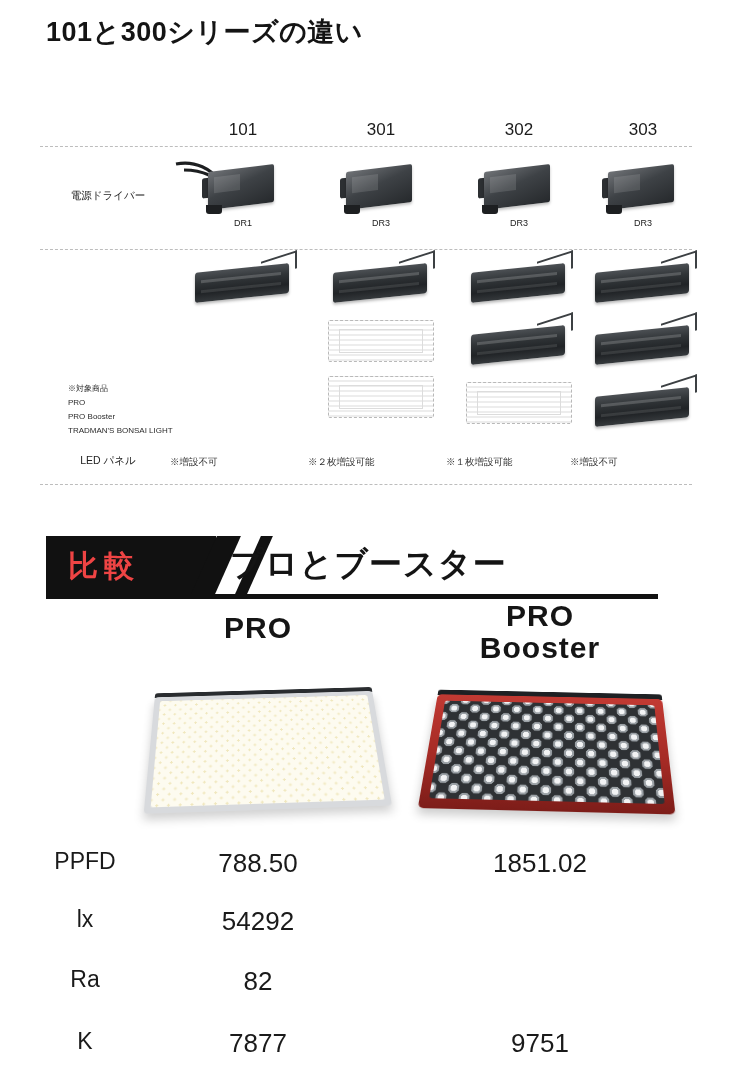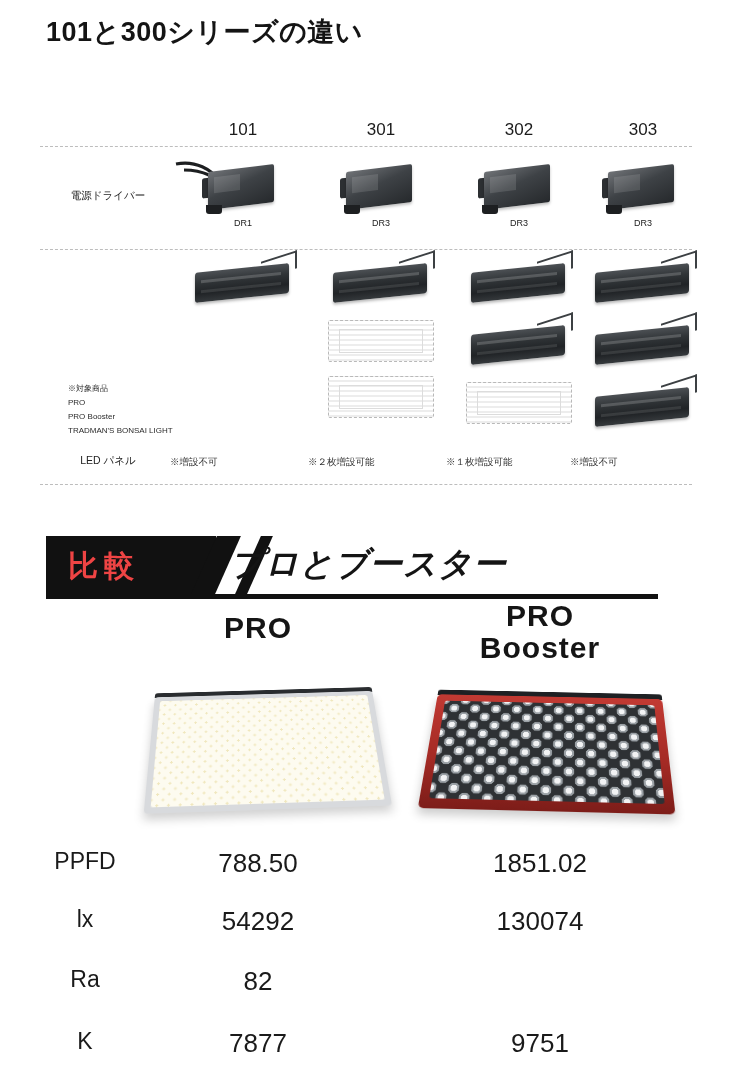--- a/index.html
+++ b/index.html
@@ -269,21 +269,20 @@
   }
   .banner-title {
     position: absolute;
     left: 184px;
     top: 6px;
     font-size: 33px;
     font-weight: bold;
     letter-spacing: 1px;
     color: #141414;
     white-space: nowrap;
-    font-style: italic;
   }
   .banner-rule {
     position: absolute;
     left: 0;
     top: 58px;
     width: 612px;
     height: 5px;
     background: #111111;
   }
 
@@ -543,21 +542,20 @@
 </div>
 
 <div class="spec-row" style="top:848px">
   <div class="spec-key">PPFD</div>
   <div class="spec-val c1">788.50</div>
   <div class="spec-val c2">1851.02</div>
 </div>
 <div class="spec-row" style="top:906px">
   <div class="spec-key">lx</div>
   <div class="spec-val c1">54292</div>
-  <div class="spec-val c2">130074</div>
 </div>
 <div class="spec-row" style="top:966px">
   <div class="spec-key">Ra</div>
   <div class="spec-val c1">82</div>
 </div>
 <div class="spec-row" style="top:1028px">
   <div class="spec-key">K</div>
   <div class="spec-val c1">7877</div>
   <div class="spec-val c2">9751</div>
 </div>

